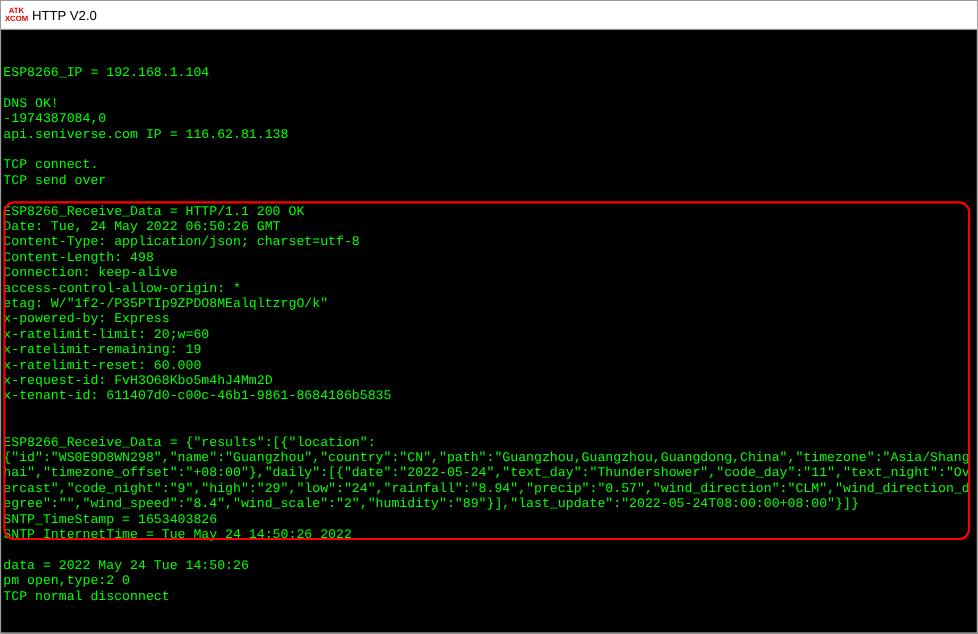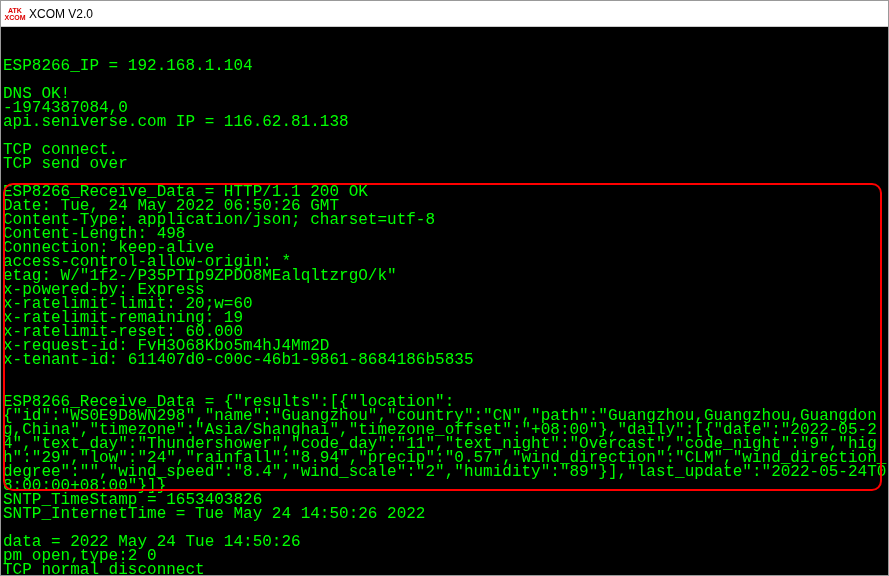--- a/index.html
+++ b/index.html
@@ -45,21 +45,21 @@
     }
     .title-text {
       font-size: 12px;
       color: #000;
     }
     .terminal {
       flex: 1;
       background: #000000;
       color: #00ff00;
       font-family: "SimSun", "Courier New", monospace;
-      font-size: 16px;
+      font-size: 12px;
       line-height: 14px;
       padding: 4px 0 4px 2px;
       white-space: pre-wrap;
       word-break: break-all;
       position: relative;
       overflow: hidden;
     }
     .highlight-box {
       position: absolute;
       border: 2px solid #ff0000;
@@ -69,21 +69,21 @@
   </style>
 </head>
 <body>
 
 <div class="window">
   <div class="titlebar">
     <div class="app-icon">
       <span>ATK</span>
         <span>XCOM</span>
     </div>
-    <div class="title-text">XCOM V2.0</div>
+    <div class="title-text">HTTP V2.0</div>
   </div>
   <div class="terminal">
     <div id="terminal-text">ESP8266_IP = 192.168.1.104
 
 DNS OK!
 -1974387084,0
 api.seniverse.com IP = 116.62.81.138
 
 TCP connect.
 TCP send over

